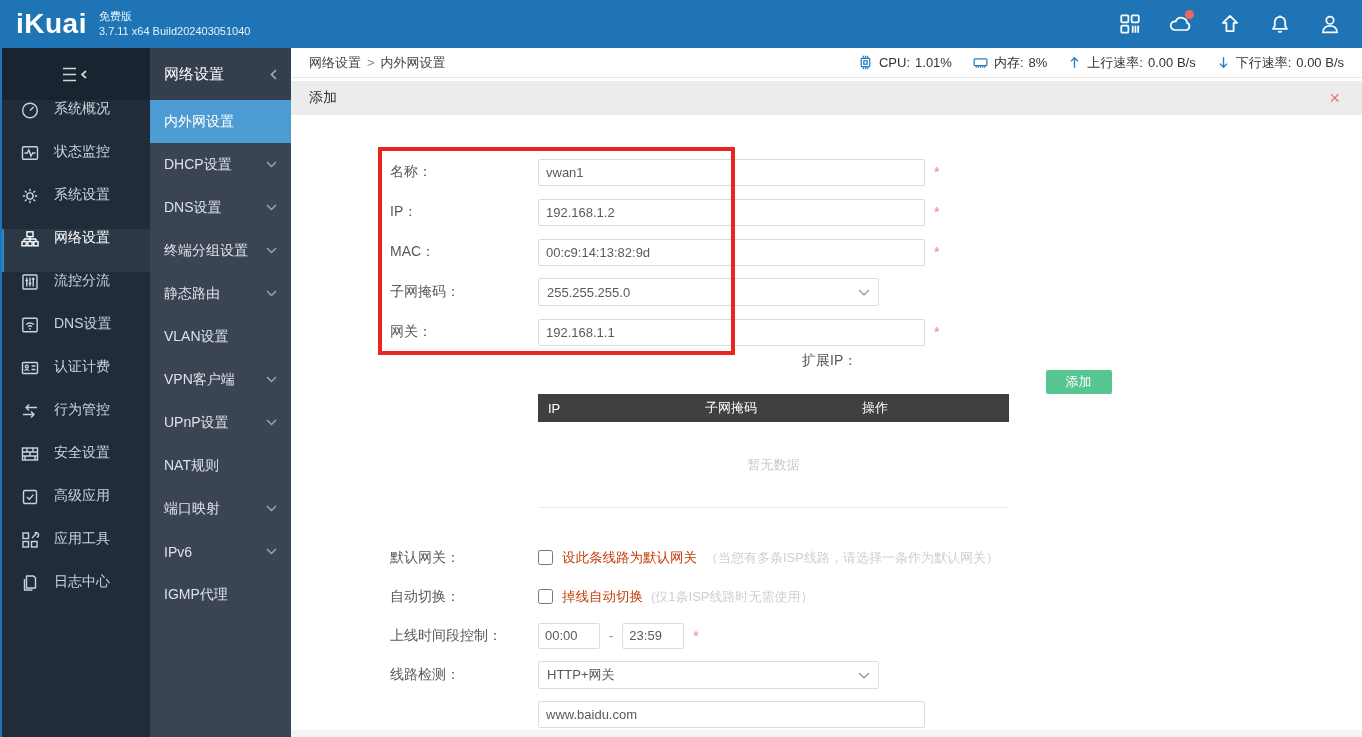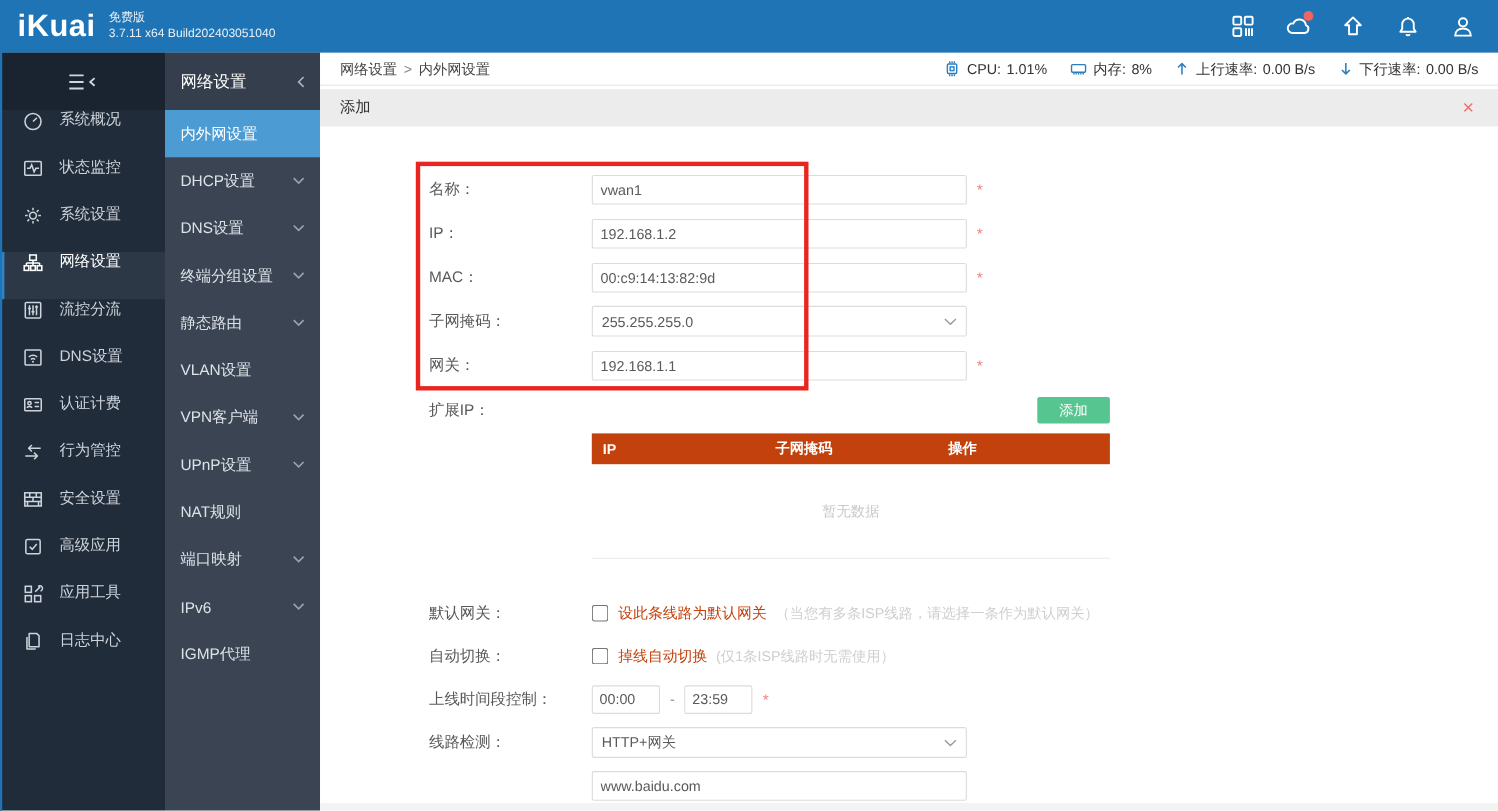--- a/index.html
+++ b/index.html
@@ -47,33 +47,33 @@
   .status-item svg { display:block; }
 
   .panel-header { height:34px; flex:none; margin-top:3px; background:#ececec; display:flex; align-items:center;
     justify-content:space-between; padding:0 18px; font-size:14px; color:#333; }
   .close-x { color:#f26d6d; font-size:18px; cursor:pointer; line-height:1; padding:0 4px; }
 
   
   .form-area { padding:37px 0 0 99px; flex:1; position:relative; }
   .frow { display:flex; align-items:center; height:40px; }
   .lbl { width:148px; font-size:14px; color:#595959; flex:none; }
-  input.txt { width:341px; height:27px; border:1px solid #dcdcdc; border-radius:2px; padding:0 7px;
+  input.txt { width:387px; height:27px; border:1px solid #dcdcdc; border-radius:2px; padding:0 7px;
     font-size:13px; color:#5a5a5a; outline:none; font-family:inherit; }
   .selectbox { width:341px; height:28px; border:1px solid #dcdcdc; border-radius:2px; display:flex;
     align-items:center; justify-content:space-between; padding:0 8px; font-size:13px; color:#5a5a5a; cursor:pointer; }
   .req { color:#f08080; margin-left:9px; font-size:14px; }
 
-  .ext-row { height:42px; }
+  .ext-row { height:42px;flex-direction:column; }
   .ext-wrap { width:471px; display:flex; justify-content:flex-end; align-items:center; }
   .btn-add { width:66px; height:24px; background:#56c58f; color:#fff; border:none; border-radius:2px;
     font-size:13px; cursor:pointer; font-family:inherit; }
 
   .ext-table { margin-left:148px; width:471px; }
-  .thead { display:flex; height:28px; background:#c2410c; color:#fff; font-size:13px; font-weight:bold; align-items:center; }
+  .thead { display:flex; height:28px; background:#404040; color:#fff; font-size:13px; font-weight:normal; align-items:center; }
   .th { width:33.33%; padding-left:10px; }
   .tempty { height:86px; display:flex; align-items:center; justify-content:center; color:#c9c9c9;
     font-size:13px; border-bottom:1px solid #ebebeb; }
 
   .gap30 { height:30px; }
   .cbrow { height:39px; display:flex; align-items:center; }
   .cbrow input[type=checkbox] { width:15px; height:15px; margin-right:9px; accent-color:#fff; }
   .cb-label { font-size:13.5px; color:#c2410c; }
   .hint { font-size:13px; color:#cfcfcf; margin-left:8px; }
 

